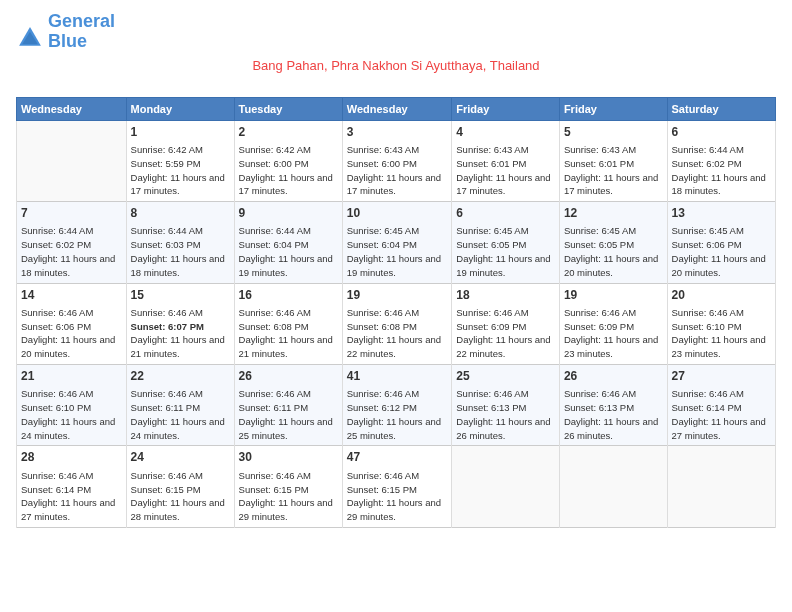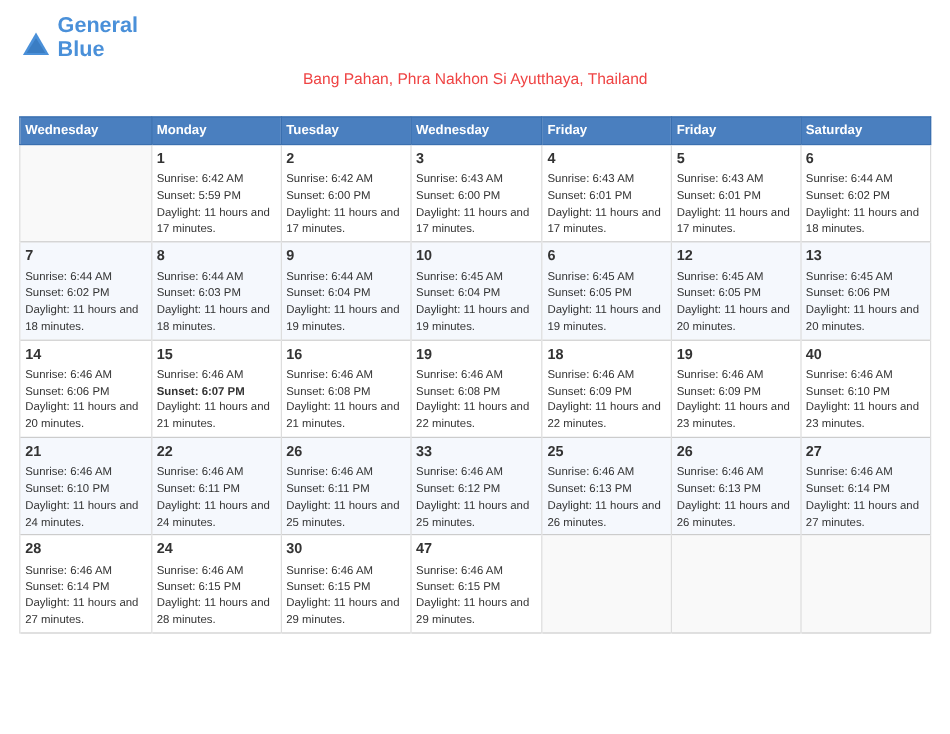--- a/index.html
+++ b/index.html
@@ -242,21 +242,21 @@
             <span style="display: block;">Sunset: 6:09 PM</span>
             <span style="display: block;">Daylight: 11 hours and 22 minutes.</span>
           </td>
           <td>
             <span class="day-num">19</span>
             <span style="display: block;">Sunrise: 6:46 AM</span>
             <span style="display: block;">Sunset: 6:09 PM</span>
             <span style="display: block;">Daylight: 11 hours and 23 minutes.</span>
           </td>
           <td>
-            <span class="day-num">40</span>
+            <span class="day-num">20</span>
             <span style="display: block;">Sunrise: 6:46 AM</span>
             <span style="display: block;">Sunset: 6:10 PM</span>
             <span style="display: block;">Daylight: 11 hours and 23 minutes.</span>
           </td>
         </tr>
         <tr>
           <td>
             <span class="day-num">21</span>
             <span style="display: block;">Sunrise: 6:46 AM</span>
             <span style="display: block;">Sunset: 6:10 PM</span>
@@ -268,21 +268,21 @@
             <span style="display: block;">Sunset: 6:11 PM</span>
             <span style="display: block;">Daylight: 11 hours and 24 minutes.</span>
           </td>
           <td>
             <span class="day-num">26</span>
             <span style="display: block;">Sunrise: 6:46 AM</span>
             <span style="display: block;">Sunset: 6:11 PM</span>
             <span style="display: block;">Daylight: 11 hours and 25 minutes.</span>
           </td>
           <td>
-            <span class="day-num">33</span>
+            <span class="day-num">41</span>
             <span style="display: block;">Sunrise: 6:46 AM</span>
             <span style="display: block;">Sunset: 6:12 PM</span>
             <span style="display: block;">Daylight: 11 hours and 25 minutes.</span>
           </td>
           <td>
             <span class="day-num">25</span>
             <span style="display: block;">Sunrise: 6:46 AM</span>
             <span style="display: block;">Sunset: 6:13 PM</span>
             <span style="display: block;">Daylight: 11 hours and 26 minutes.</span>
           </td>

